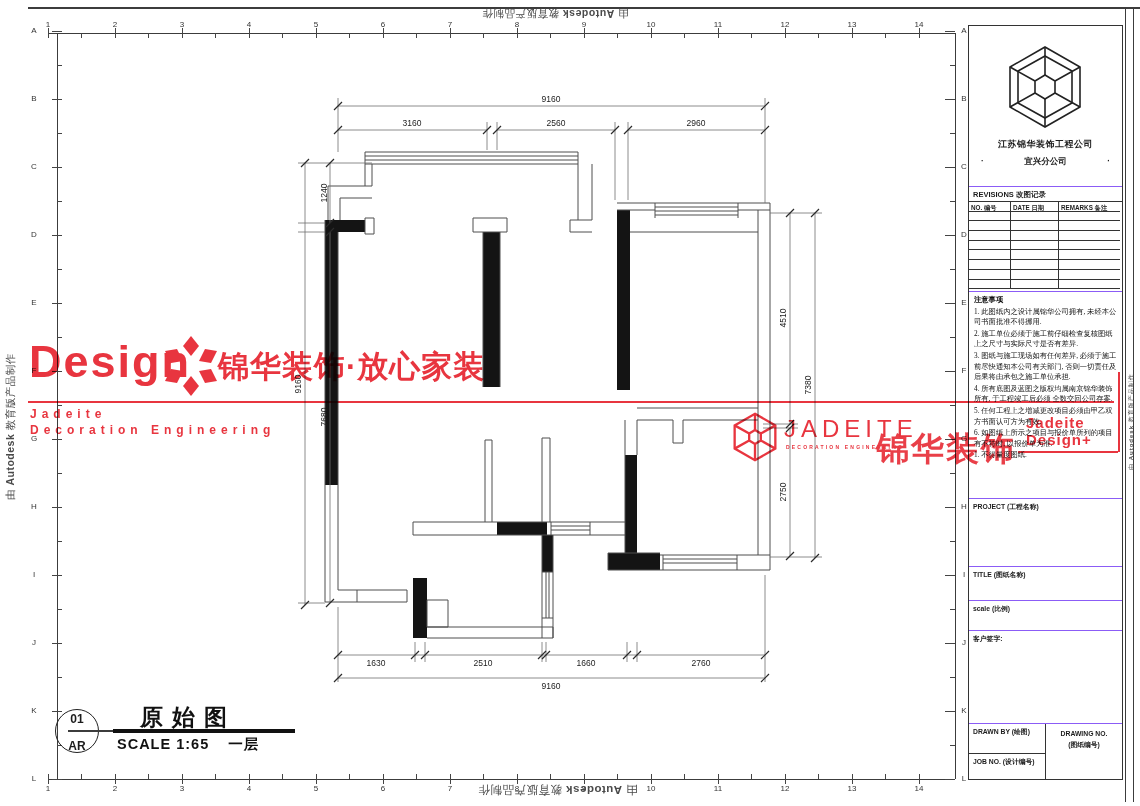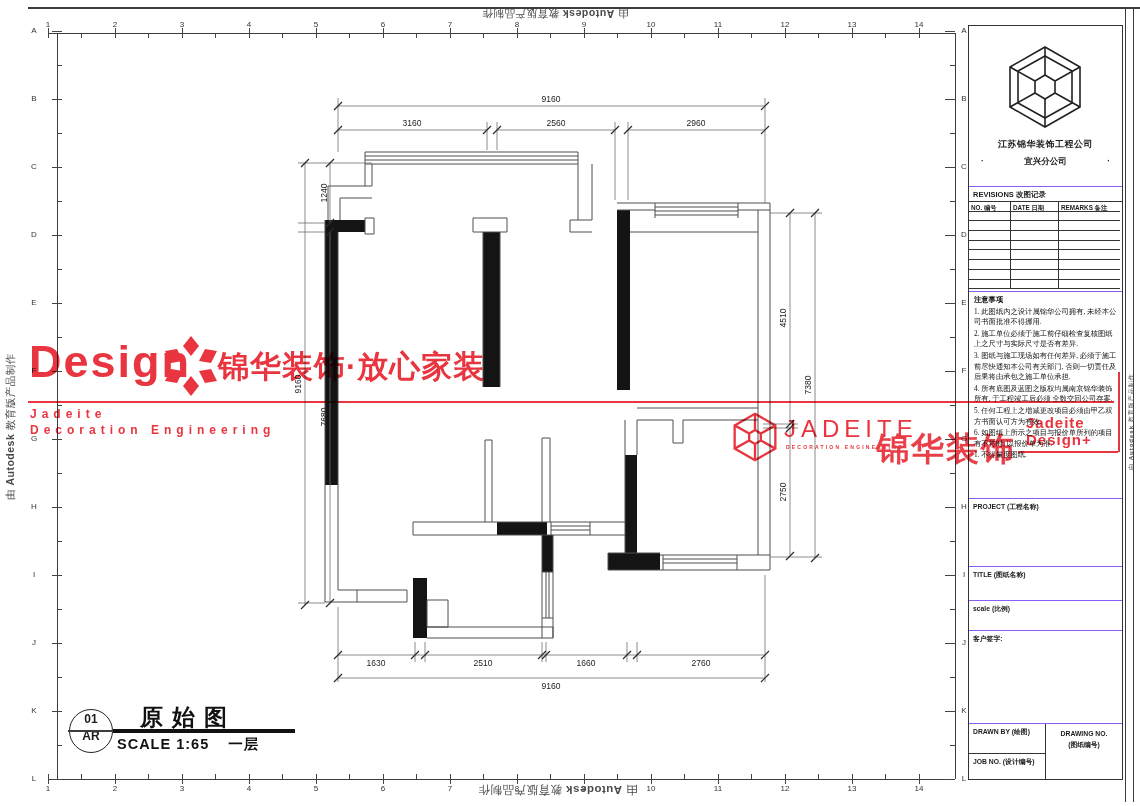--- a/index.html
+++ b/index.html
@@ -34,24 +34,24 @@
   .jadeite-sm{font-size:12px;font-weight:bold;letter-spacing:5px;}
   .jad-big{font-size:24px;letter-spacing:5px;font-weight:500;}
   .jad-sub{font-size:5px;letter-spacing:2.2px;font-weight:bold;}
   .jad-cn{font-size:33px;font-weight:bold;letter-spacing:2px;opacity:.95;}
   .overlay-red{font-size:15px;font-weight:bold;line-height:17px;letter-spacing:1px;}
   .redline{position:absolute;background:#e8353f;}
   
   .edgetxt{position:absolute;font-size:10.5px;color:#4a4a4a;white-space:nowrap;letter-spacing:.5px;}
   .edgetxt b{font-weight:bold;}
   
-  .dcircle{position:absolute;left:69px;top:709px;width:44px;height:44px;border:1.6px solid #222;border-radius:50%;
+  .dcircle{position:absolute;left:55px;top:709px;width:44px;height:44px;border:1.6px solid #222;border-radius:50%;
            box-sizing:border-box;text-align:center;font-size:12px;font-weight:bold;}
   .dcircle .n1{display:block;margin-top:3px;line-height:13px;}
-  .dcircle .n2{display:block;margin-top:4px;line-height:12px;}
+  .dcircle .n2{display:block;margin-top:14px;line-height:12px;}
   .dtitle{position:absolute;left:140px;top:702px;font-size:23px;letter-spacing:9px;color:#111;font-weight:bold;}
   .dscale{position:absolute;left:117px;top:735px;font-size:14.5px;color:#111;font-weight:bold;letter-spacing:1px;}
 </style>
 </head>
 <body>
 
 <div class="page">
 
   <div class="hline" style="left:28px;top:7px;width:1112px;height:2px;"></div>
   <div class="vline" style="left:1133px;top:7px;width:1px;height:795px;"></div>

